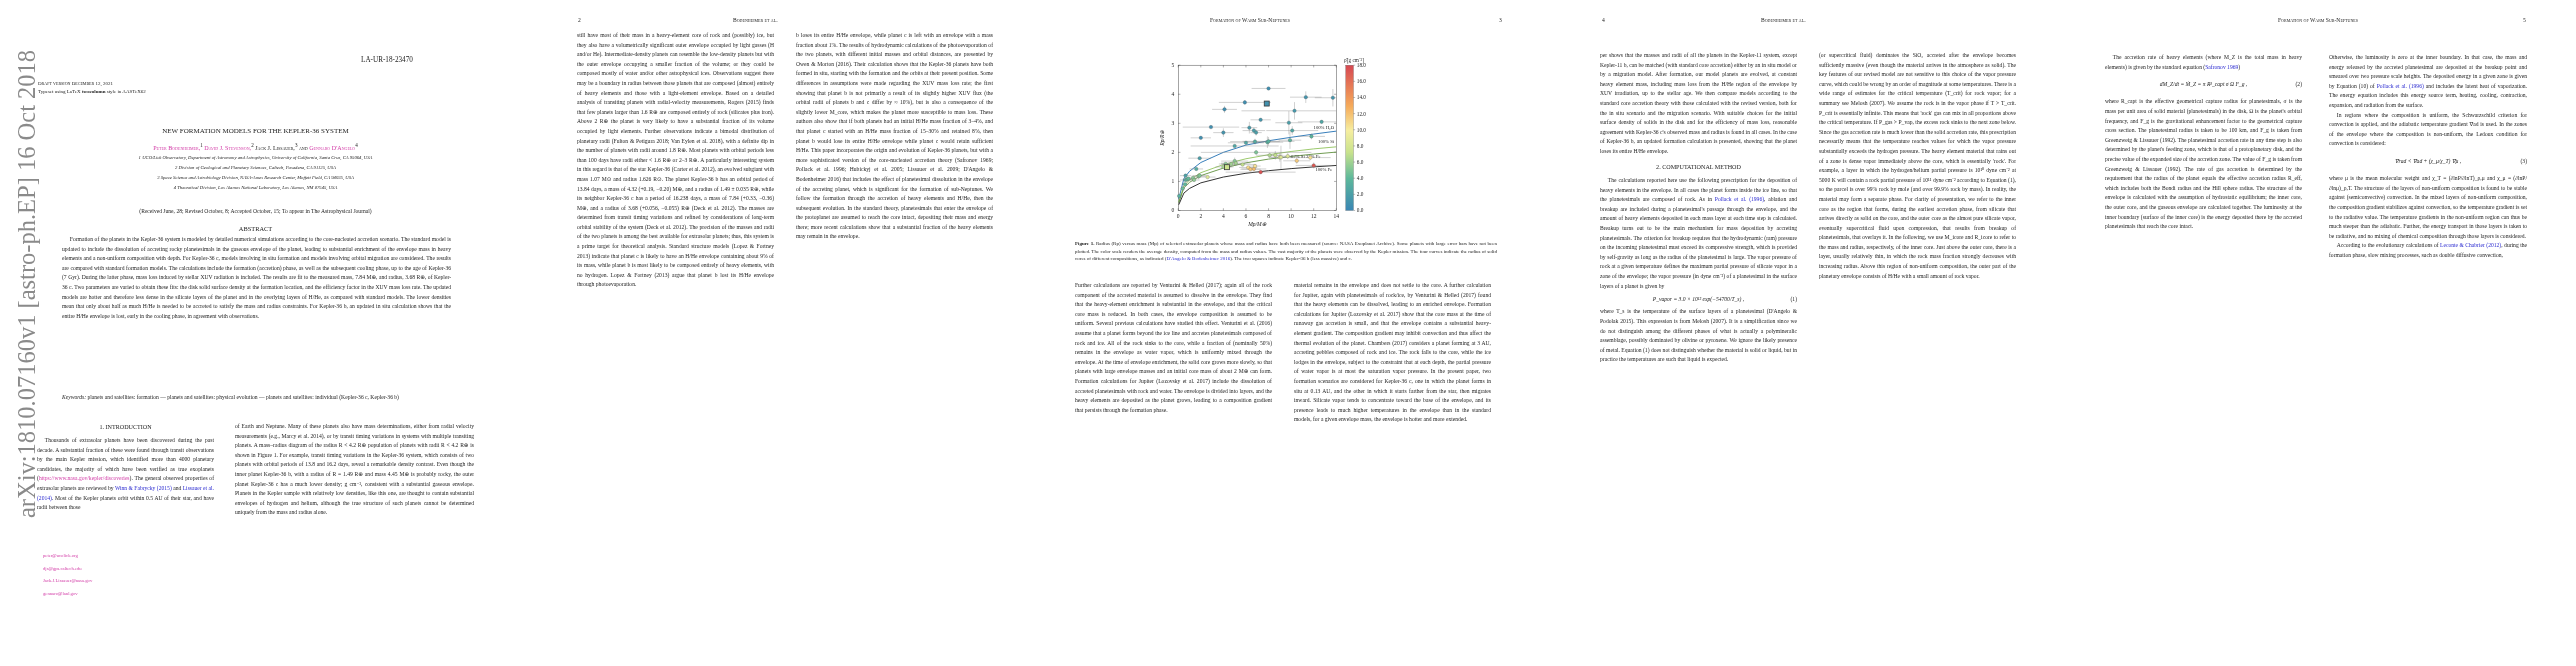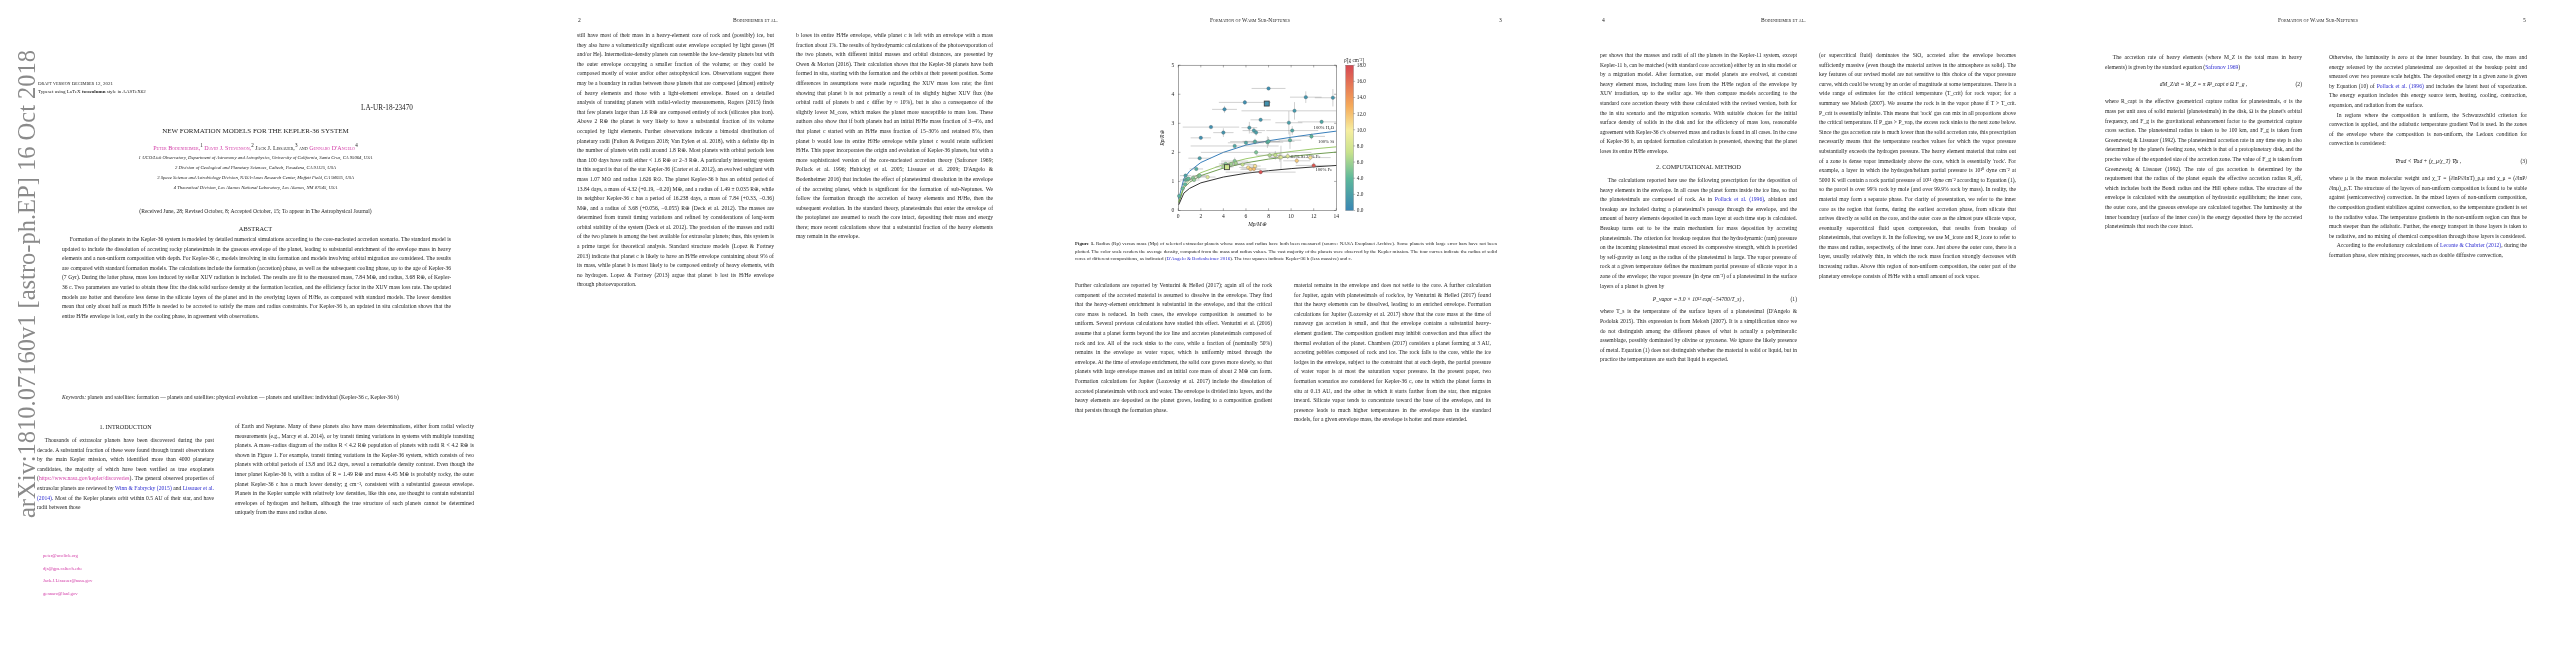--- a/index.html
+++ b/index.html
@@ -7,21 +7,21 @@
          font-family:"DejaVu Serif", "Liberation Serif", serif; color:#222; }
   .page { position:absolute; top:0; height:667px; background:#fff; }
   .p1 { left:0; width:511px; }
   .p2 { left:511px; width:517px; }
   .p3 { left:1028px; width:511px; }
   .p4 { left:1539px; width:517px; }
   .p5 { left:2056px; width:520px; }
   .arxiv-stamp { position:absolute; left:10px; top:89px; width:33px; height:389px; }
   .arxiv-stamp span { position:absolute; left:50%; top:50%; transform:translate(-50%,-50%) rotate(-90deg);
      white-space:nowrap; font-family:"Liberation Serif", serif; font-size:24.5px; color:#8a8a8a; }
-  .report-no { position:absolute; left:361px; top:56px; font-size:7.2px; font-family:"Liberation Serif", serif;margin-top:48px; }
+  .report-no { position:absolute; left:361px; top:56px; font-size:7.2px; font-family:"Liberation Serif", serif; }
   .draft { position:absolute; left:38px; top:81px; font-size:5px; font-family:"Liberation Serif", serif; font-variant:small-caps; }
   .typeset { position:absolute; left:38px; top:89px; font-size:5px; font-family:"Liberation Serif", serif; }
   .typeset b { font-weight:bold; }
   .title { position:absolute; left:0; width:511px; top:127px; text-align:center; font-size:7px; font-family:"Liberation Serif", serif; }
   .authors { position:absolute; left:0; width:511px; top:142px; text-align:center; font-size:6.1px; font-family:"Liberation Serif", serif; font-variant:small-caps; }
   .authors .pink { color:#d23aa6; }
   .affil { position:absolute; left:0; width:511px; text-align:center; font-size:4.7px; font-style:italic; font-family:"Liberation Serif", serif; }
   .received { position:absolute; left:0; width:511px; top:208px; text-align:center; font-size:5.6px; font-family:"Liberation Serif", serif; }
   .abs-head { position:absolute; left:0; width:511px; top:225px; text-align:center; font-size:6.4px; font-family:"Liberation Serif", serif; }
   .abstract { position:absolute; left:62px; width:389px; top:235px; font-size:5.6px; line-height:9.6px; text-align:justify; font-family:"Liberation Serif", serif; text-indent:7.8px; }

